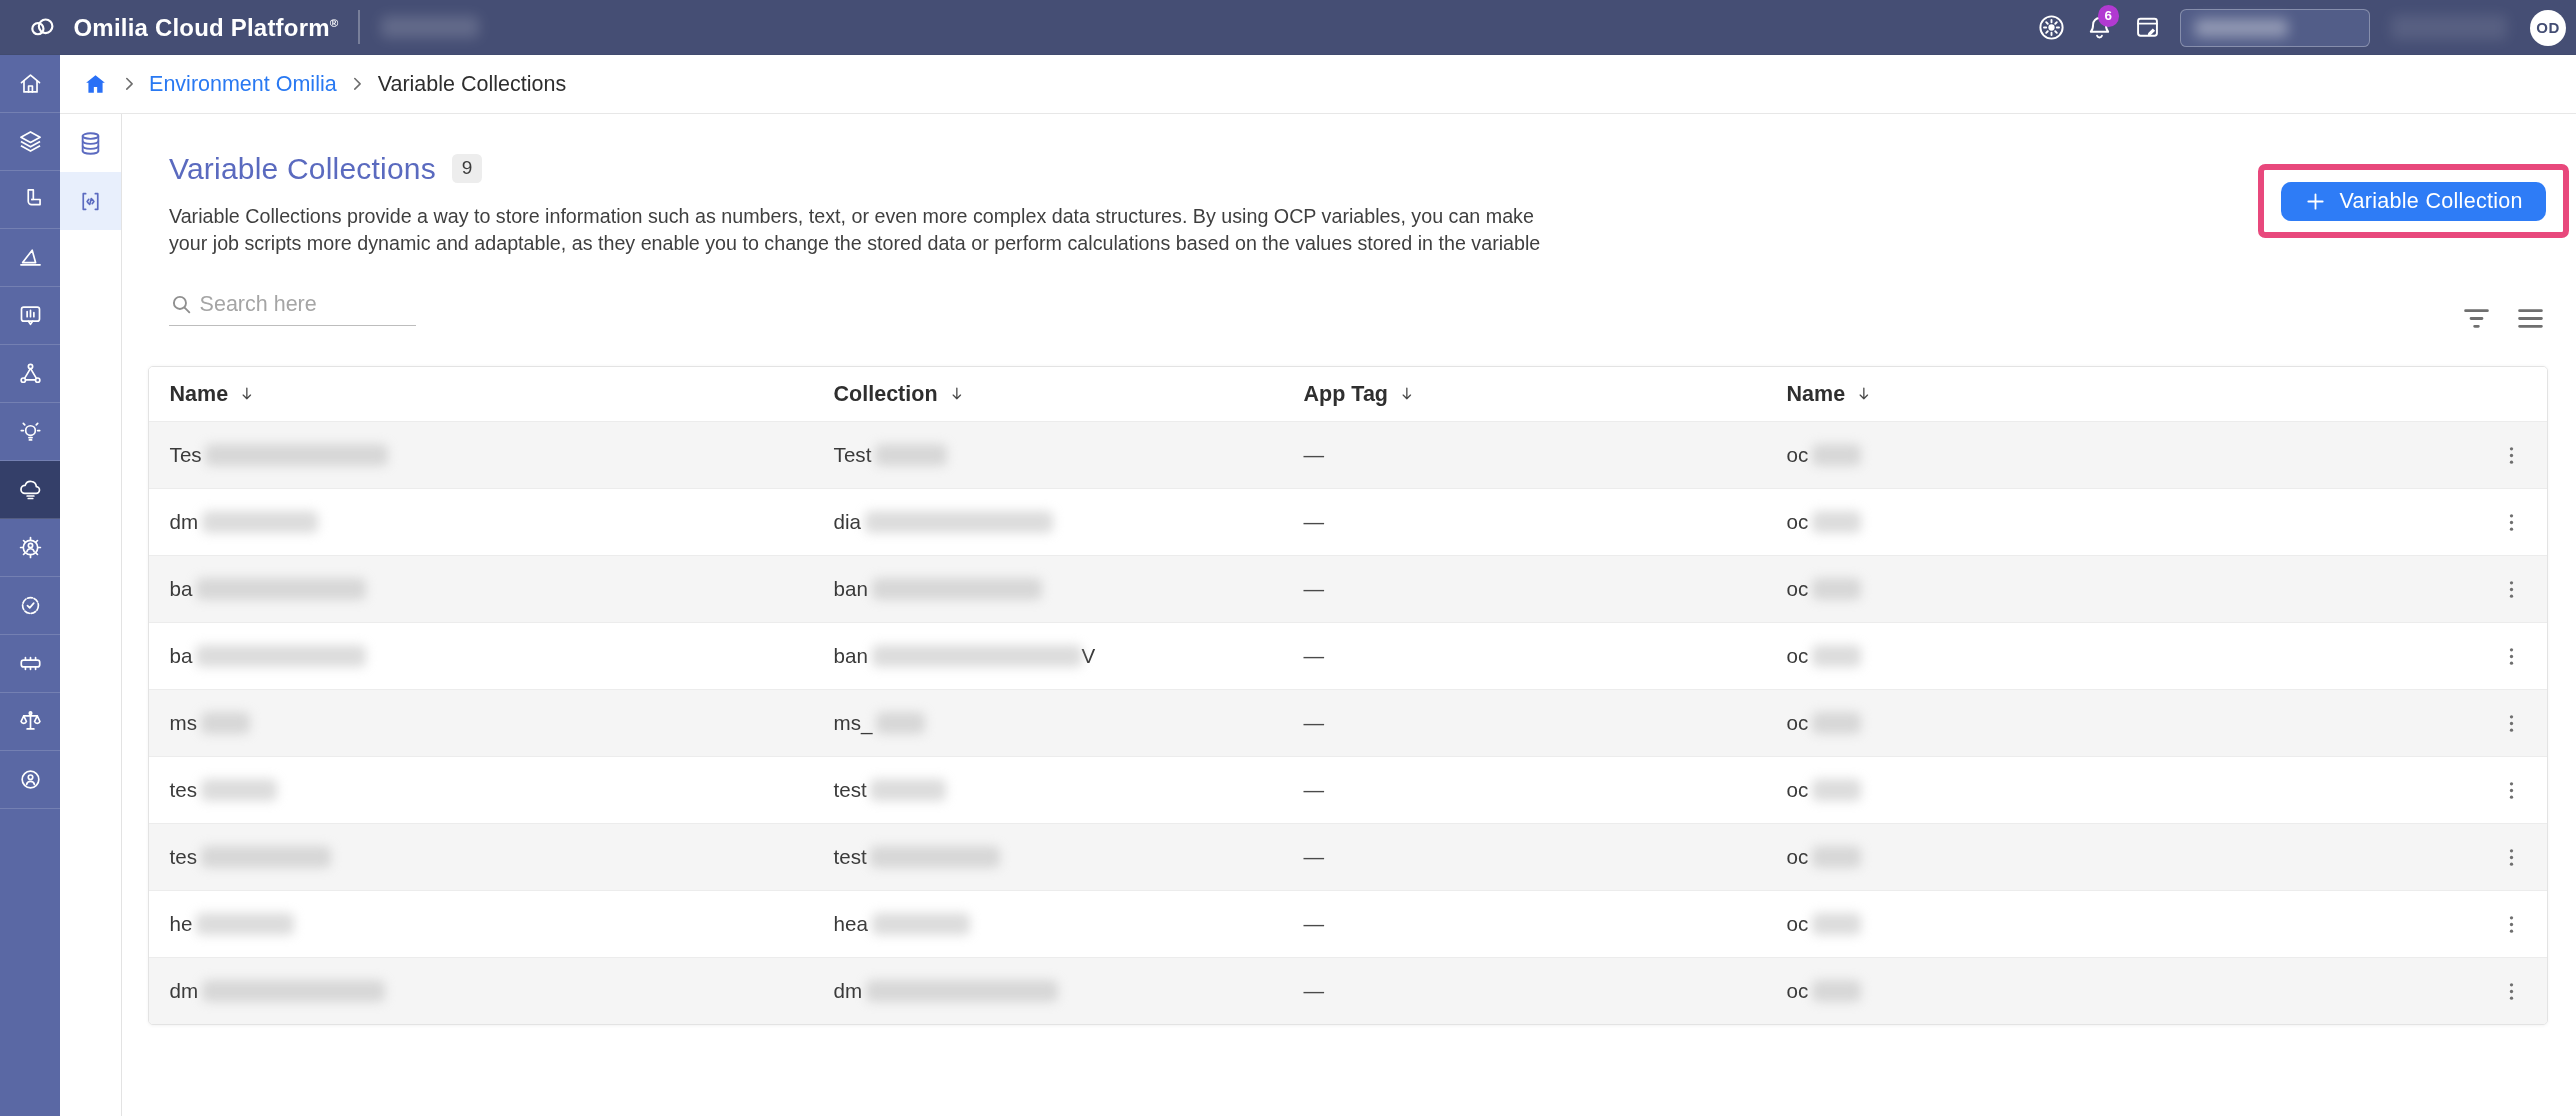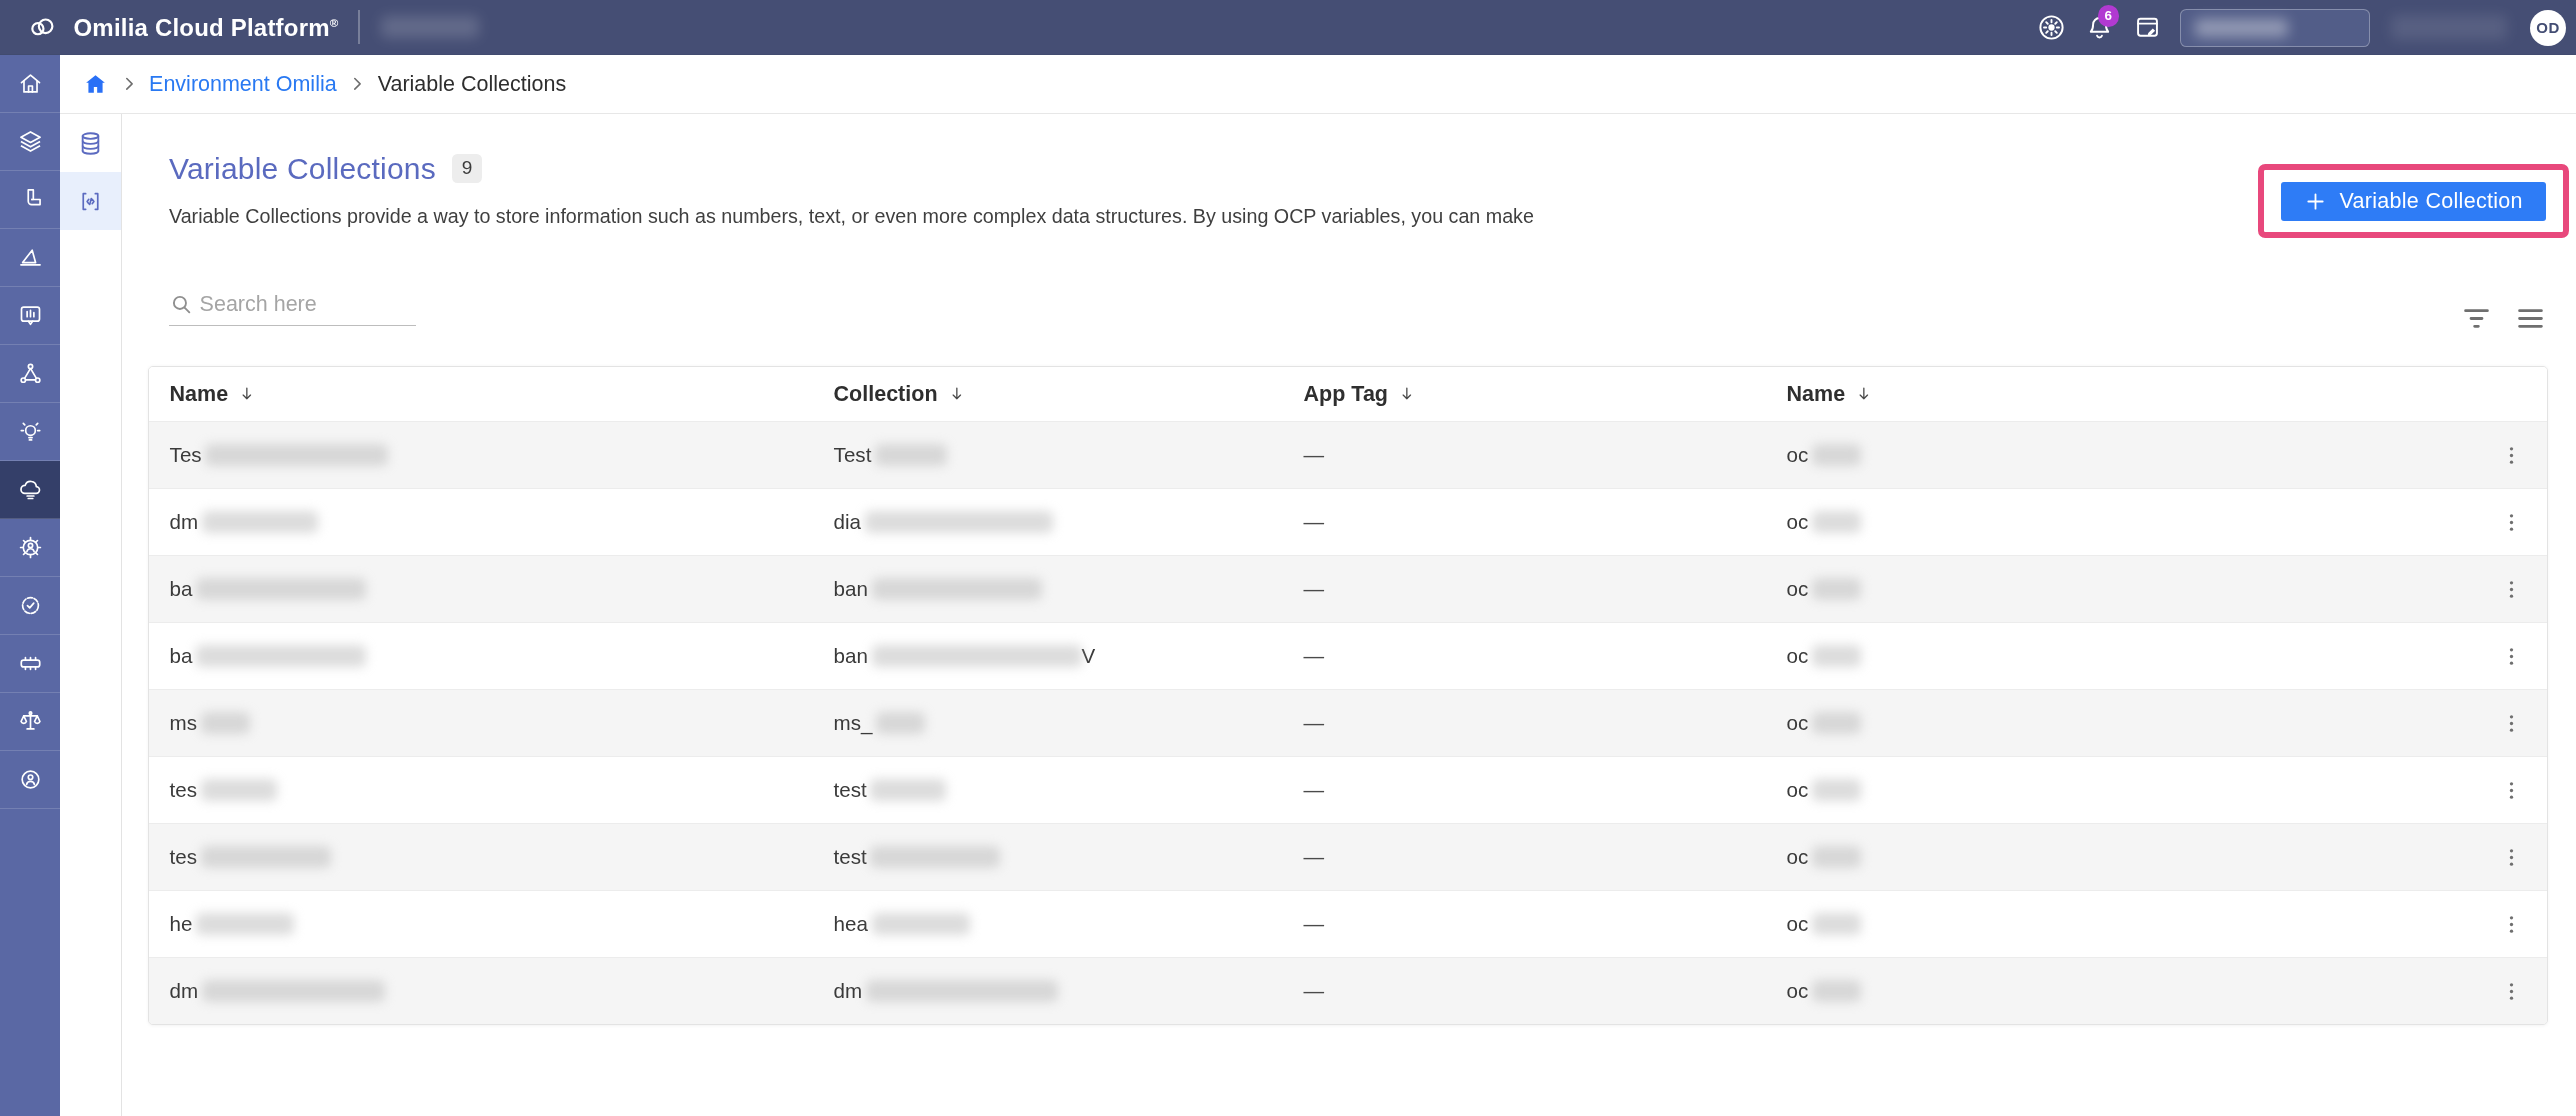--- a/index.html
+++ b/index.html
@@ -58,21 +58,21 @@
   
   .content{position:absolute;left:122px;top:114px;right:0;bottom:0;background:#fff;}
   .page-title-row{position:absolute;left:47px;top:38px;display:flex;align-items:flex-start;}
   .page-title{font-size:30px;color:#5a6abf;font-weight:500;letter-spacing:0.2px;}
   .count-badge{margin-left:16px;background:#ededed;border-radius:5.4px;padding:3.6px 9.8px;
                font-size:19px;color:#3c3c3c;margin-top:1.8px;}
   .page-desc{position:absolute;left:47px;top:89px;font-size:19.7px;color:#3f3f3f;line-height:27px;white-space:nowrap;}
 
   .highlight-box{position:absolute;top:50px;right:7.2px;border:6.3px solid #e8487c;border-radius:7.2px;
                  padding:11.6px 17px;background:transparent;}
-  .add-btn{height:39px;background:#2e7cf6;color:#fff;border:none;border-radius:3px;font-size:21.5px;
+  .add-btn{height:39px;background:#2e7cf6;color:#fff;border:none;border-radius:10px;font-size:21.5px;
            font-weight:500;display:flex;align-items:center;padding:0 23px;cursor:pointer;
            font-family:inherit;letter-spacing:0.3px;}
   .add-btn svg{width:23px;height:23px;margin-right:12.5px;}
 
   .search-wrap{position:absolute;left:47px;top:177px;width:247px;border-bottom:0.9px solid #bdbdbd;
                display:flex;align-items:center;padding-bottom:7px;}
   .search-wrap svg{width:25px;height:25px;color:#8f8f8f;flex:none;}
   .search-input{border:none;outline:none;font-size:21.5px;color:#3f3f3f;width:100%;margin-left:3.6px;
                 font-family:inherit;background:transparent;}
   .search-input::placeholder{color:#a5a5a5;}
@@ -276,20 +276,21 @@
 
   <div class="content">
 
     <div class="page-title-row">
       <span class="page-title">Variable Collections</span>
       <span class="count-badge">9</span>
     </div>
 
     <div class="page-desc">
       <div>Variable Collections provide a way to store information such as numbers, text, or even more complex data structures. By using OCP variables, you can make</div>
+      <div>your job scripts more dynamic and adaptable, as they enable you to change the stored data or perform calculations based on the values stored in the variable</div>
     </div>
 
     <div class="highlight-box">
       <button class="add-btn">
         <svg viewBox="0 0 24 24" fill="none" stroke="#fff" stroke-width="1.9" stroke-linecap="round">
             <path d="M12 4.5v15M4.5 12h15"></path>
           </svg>
         <span>Variable Collection</span>
       </button>
     </div>

